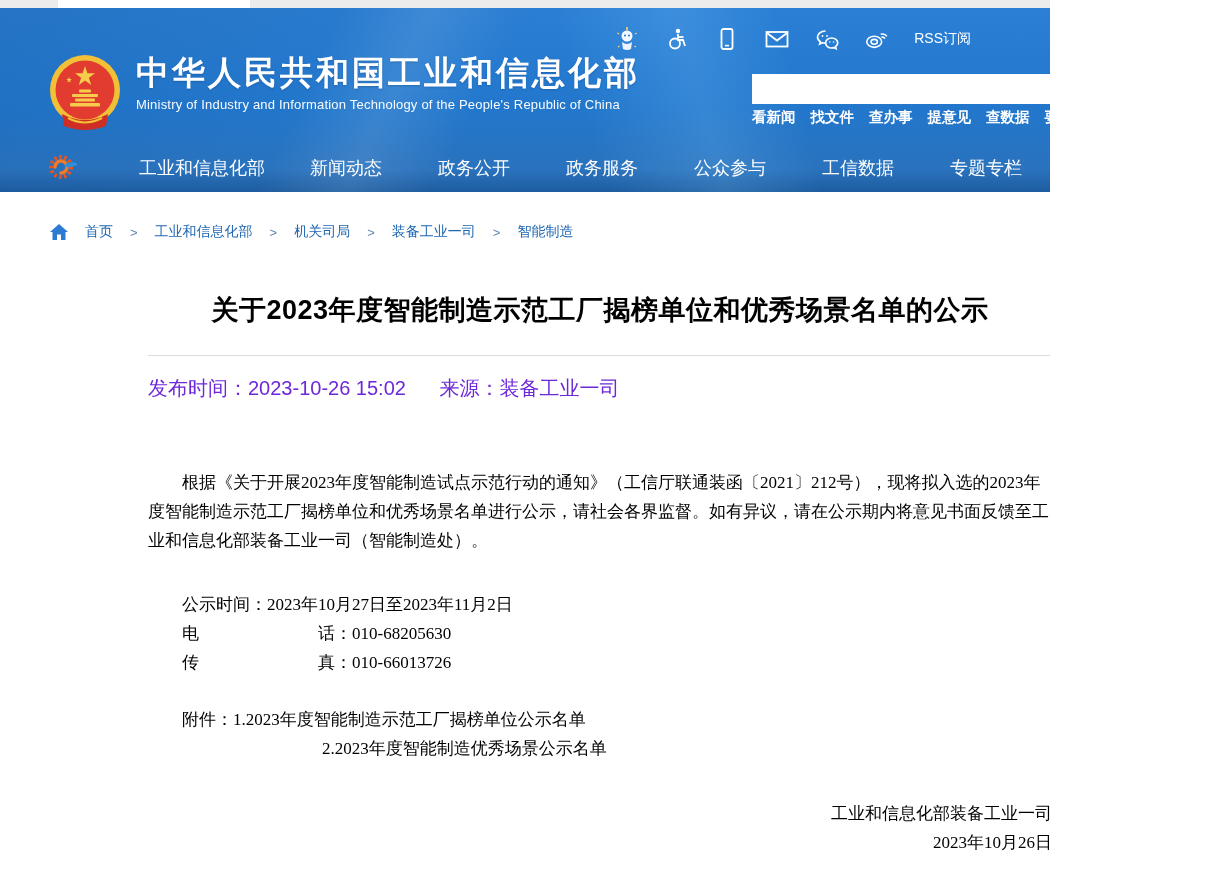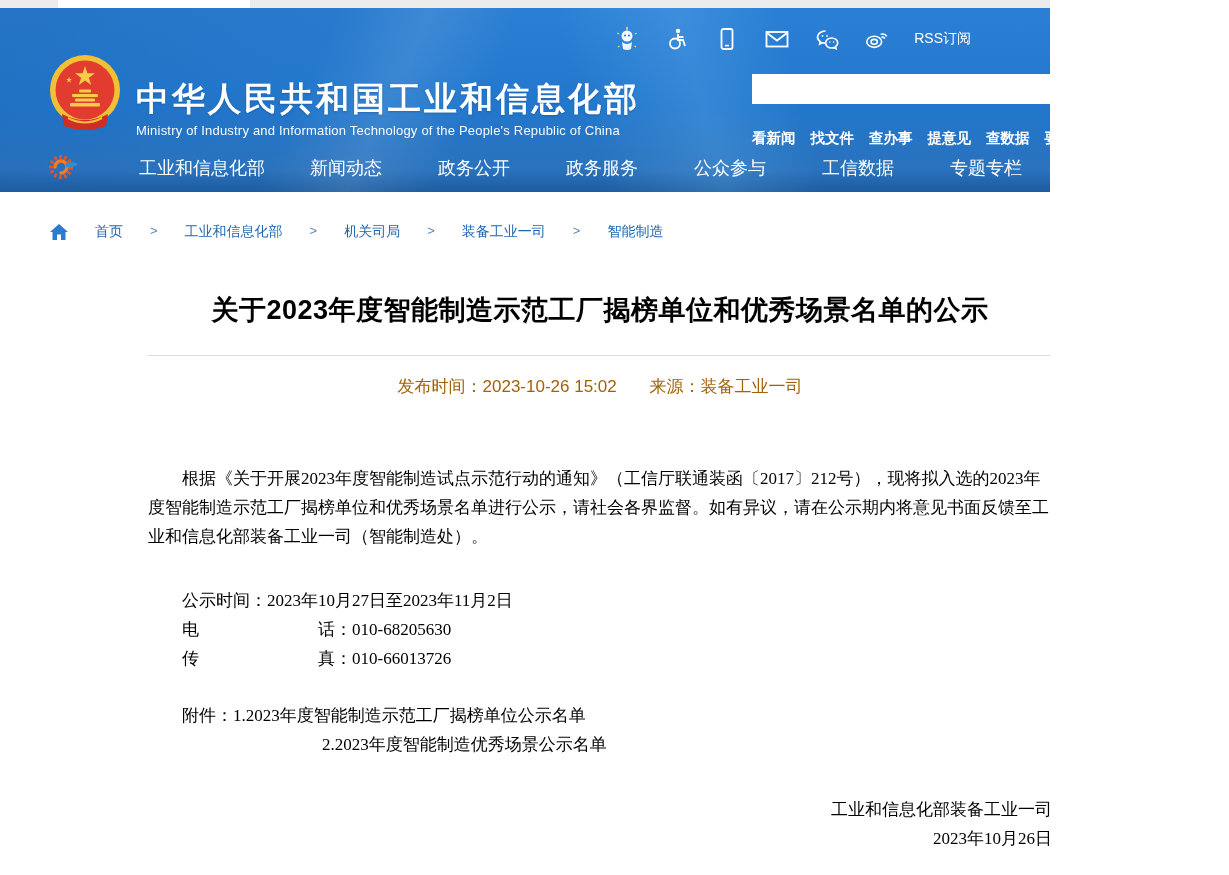--- a/index.html
+++ b/index.html
@@ -25,66 +25,66 @@
       linear-gradient(75deg, rgba(120,200,255,0) 55%, rgba(140,210,255,.18) 66%, rgba(120,200,255,0) 75%),
       linear-gradient(160deg, rgba(10,60,120,.18) 0%, rgba(10,60,120,0) 40%);
     pointer-events:none;
   }
   .topbar {
     position:absolute; top:18px; right:79px; display:flex; align-items:center; gap:24px;
   }
   .topbar .ticon { width:26px; height:26px; display:flex; align-items:center; justify-content:center; cursor:pointer; }
   .rss-label { color:#fff; font-size:14px; cursor:pointer; }
 
-  .brand { position:absolute; left:48px; top:44px; display:flex; align-items:flex-end; cursor:pointer; }
+  .brand { position:absolute; left:48px; top:44px; display:flex; align-items:flex-start; cursor:pointer; }
   .brand-text { margin-left:14px; color:#fff; }
   .site-title { font-size:33px; font-weight:bold; letter-spacing:3px; line-height:1.25; text-shadow:0 1px 2px rgba(0,40,90,.25); }
   .site-subtitle { font-size:13px; margin-top:4px; letter-spacing:.2px; opacity:.97; }
 
   .search-area { position:absolute; left:752px; top:66px; width:398px; }
   .search-row { display:flex; }
   .search-input {
     width:299px; height:30px; border:none; outline:none; background:#fff;
     padding:0 10px; font-size:14px; color:#333;
   }
   .search-btn {
     width:99px; height:30px; border:none; background:#efac3e; color:#7f1d1d;
     font-size:15px; font-weight:bold; letter-spacing:1px; cursor:pointer;
     font-family:"Liberation Sans", sans-serif;
   }
-  .quick-links { display:flex; margin-top:25px; gap:15px; }
+  .quick-links { display:flex; margin-top:4px; gap:15px; }
   .quick-links span { color:#fff; font-size:14.5px; font-weight:bold; cursor:pointer; white-space:nowrap; }
 
   .mainnav {
     position:absolute; left:0; bottom:0; width:100%; height:48px;
     display:flex; align-items:center;
   }
   .nav-logo { position:absolute; left:45px; top:7px; cursor:pointer; }
   .nav-items { display:flex; margin-left:122px; width:1040px; }
   .nav-items .nav-item {
     flex:1; text-align:center; color:#fff; font-size:18px; cursor:pointer; white-space:nowrap;
   }
   .nav-items .nav-item:first-child { flex:1.25; }
 
   
   .breadcrumb {
-    position:absolute; top:223px; left:50px; display:flex; gap:27px;
+    position:absolute; top:223px; left:50px; display:flex; align-items:center; gap:17px;
     font-size:14px; color:#1f66b1;
   }
   .breadcrumb .crumb { cursor:pointer; }
   .breadcrumb .sep { color:#5e87b5; font-size:13px; }
 
   
   .content { position:absolute; top:292px; left:148px; width:904px; color:#000; }
   .article-title {
     text-align:center; font-size:27px; font-weight:bold; letter-spacing:.5px;
     color:#000; font-family:"Liberation Sans", sans-serif;
   }
   .title-divider { border:none; border-top:1px solid #dcdcdc; margin-top:27px; }
-  .article-meta { text-align:center; margin-top:19px; font-size:17px; color:#a16207; }
+  .article-meta { margin-top:19px; font-size:20px; color:#6d28d9; }
   .article-meta .src { margin-left:28px; }
 
   .article-body {
     margin-top:66px; font-family:"Liberation Serif", serif; font-size:17px;
     line-height:29px; color:#000;
   }
   .article-body .para { text-indent:2em; }
   .info-block { margin-top:35px; padding-left:2em; }
   .attach-block { margin-top:28px; padding-left:2em; }
   .attach-line2 { padding-left:140px; }
@@ -234,21 +234,21 @@
 
   <div class="content">
     <div class="article-title">关于2023年度智能制造示范工厂揭榜单位和优秀场景名单的公示</div>
     <hr class="title-divider">
     <div class="article-meta">
       <span>发布时间：2023-10-26 15:02</span>
       <span class="src">来源：装备工业一司</span>
     </div>
 
     <div class="article-body">
-      <p class="para">根据《关于开展2023年度智能制造试点示范行动的通知》（工信厅联通装函〔2017〕212号），现将拟入选的2023年度智能制造示范工厂揭榜单位和优秀场景名单进行公示，请社会各界监督。如有异议，请在公示期内将意见书面反馈至工业和信息化部装备工业一司（智能制造处）。</p>
+      <p class="para">根据《关于开展2023年度智能制造试点示范行动的通知》（工信厅联通装函〔2021〕212号），现将拟入选的2023年度智能制造示范工厂揭榜单位和优秀场景名单进行公示，请社会各界监督。如有异议，请在公示期内将意见书面反馈至工业和信息化部装备工业一司（智能制造处）。</p>
 
       <div class="info-block">
         <div>公示时间：2023年10月27日至2023年11月2日</div>
         <div>电　　　　　　　话：010-68205630</div>
         <div>传　　　　　　　真：010-66013726</div>
       </div>
 
       <div class="attach-block">
         <div>附件：1.2023年度智能制造示范工厂揭榜单位公示名单</div>
         <div class="attach-line2">2.2023年度智能制造优秀场景公示名单</div>

